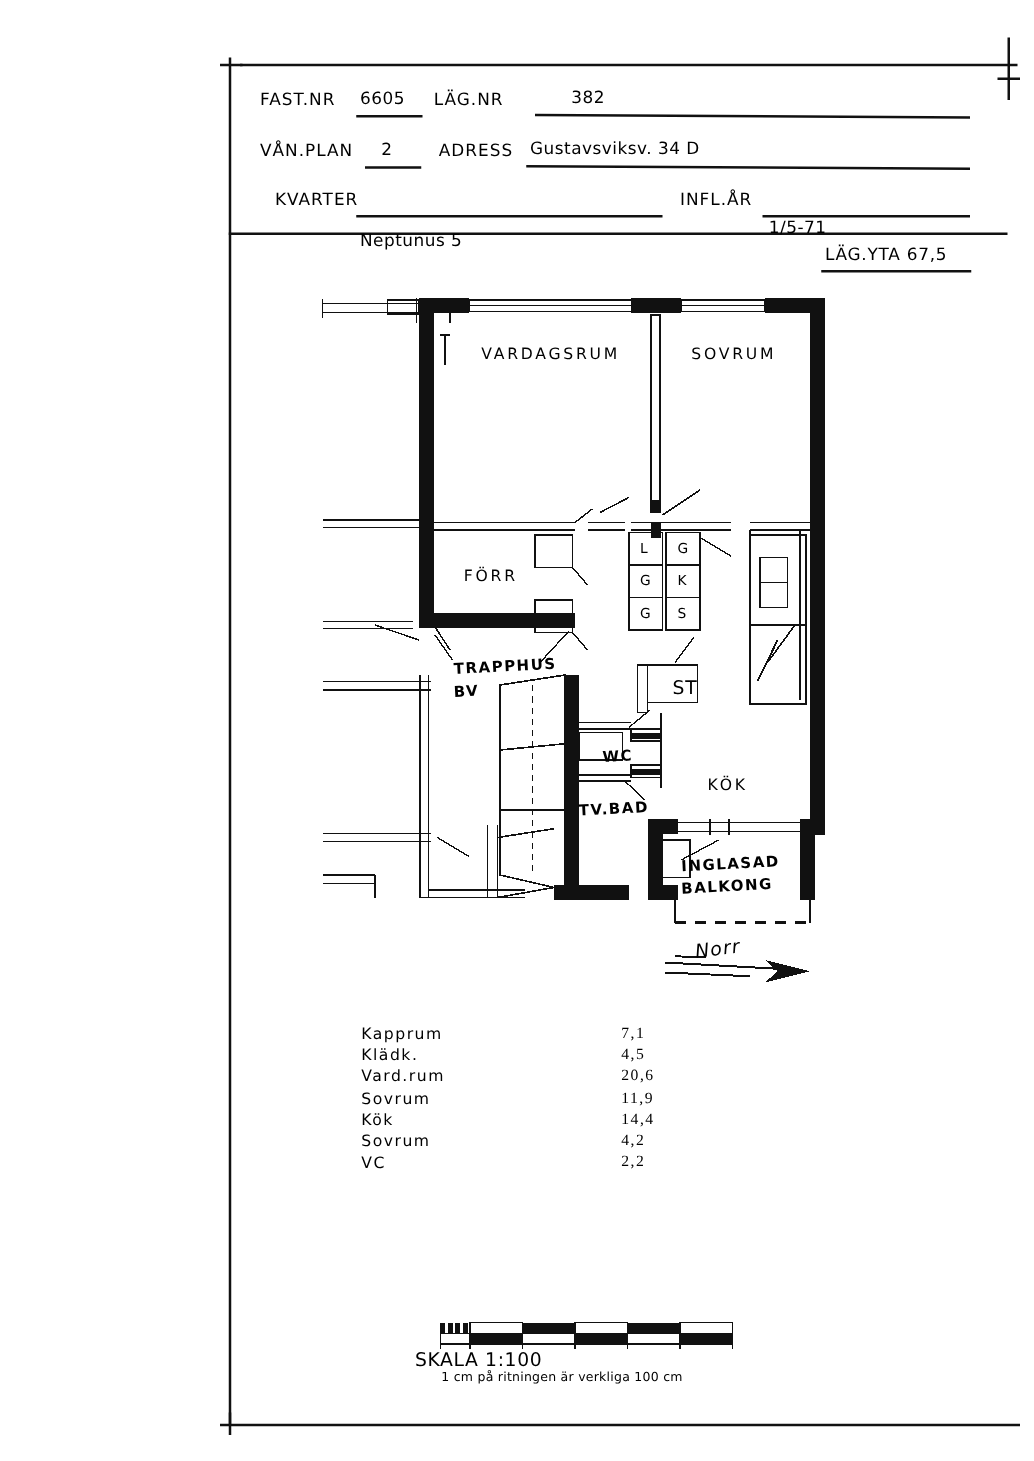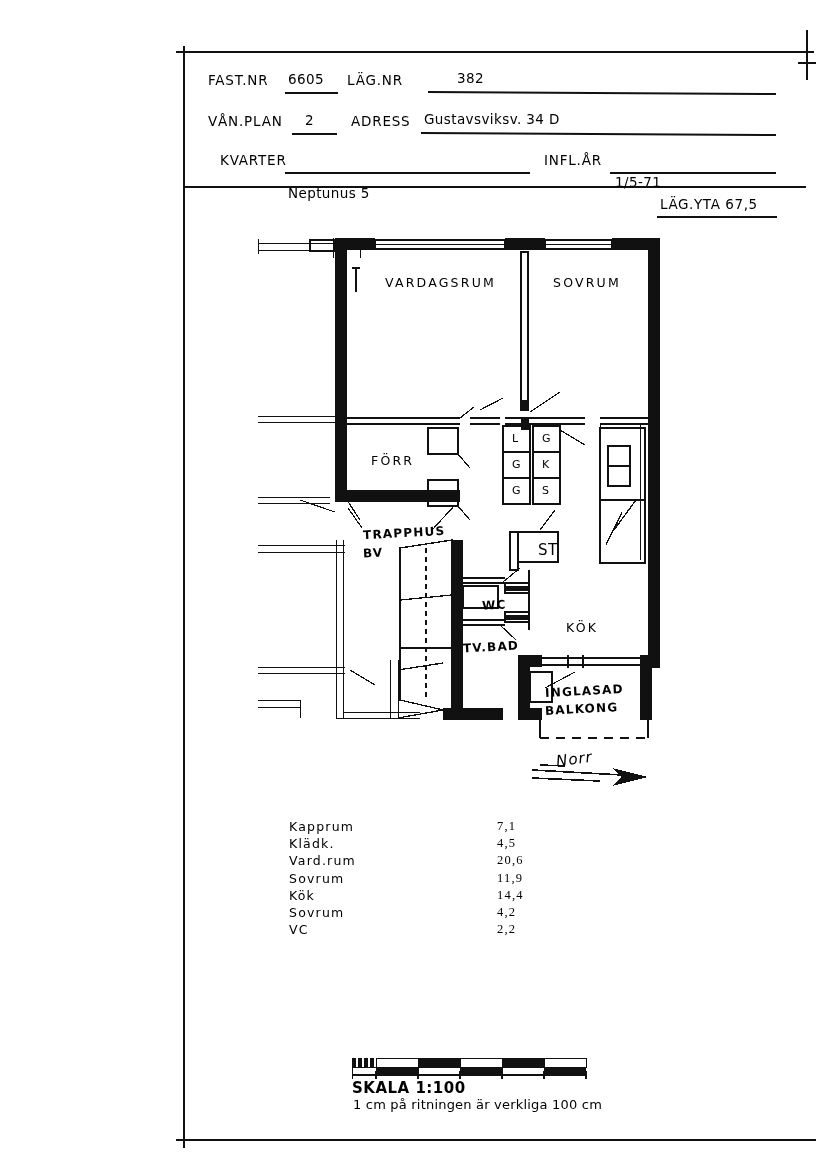--- a/index.html
+++ b/index.html
@@ -143,33 +143,33 @@
   }
 
   
   .scale-wrap {
     position: absolute;
     left: 352px;
     top: 1056px;
   }
   .scale-title {
     position: absolute;
-    left: 352px;
+    left: 332px;
     top: 1079px;
     font-size: 15px;
-    font-weight: bold;
+    font-weight: normal;
     letter-spacing: 0.5px;
     white-space: nowrap;
     text-align: center;
   }
   .scale-sub {
     position: absolute;
     left: 353px;
     top: 1097px;
-    font-size: 13px;
+    font-size: 10px;
     letter-spacing: 0.2px;
     white-space: nowrap;
     text-align: right;
   }
 
   .norr-label {
     position: absolute;
     font-size: 15px;
     font-style: italic;
     letter-spacing: 1px;

